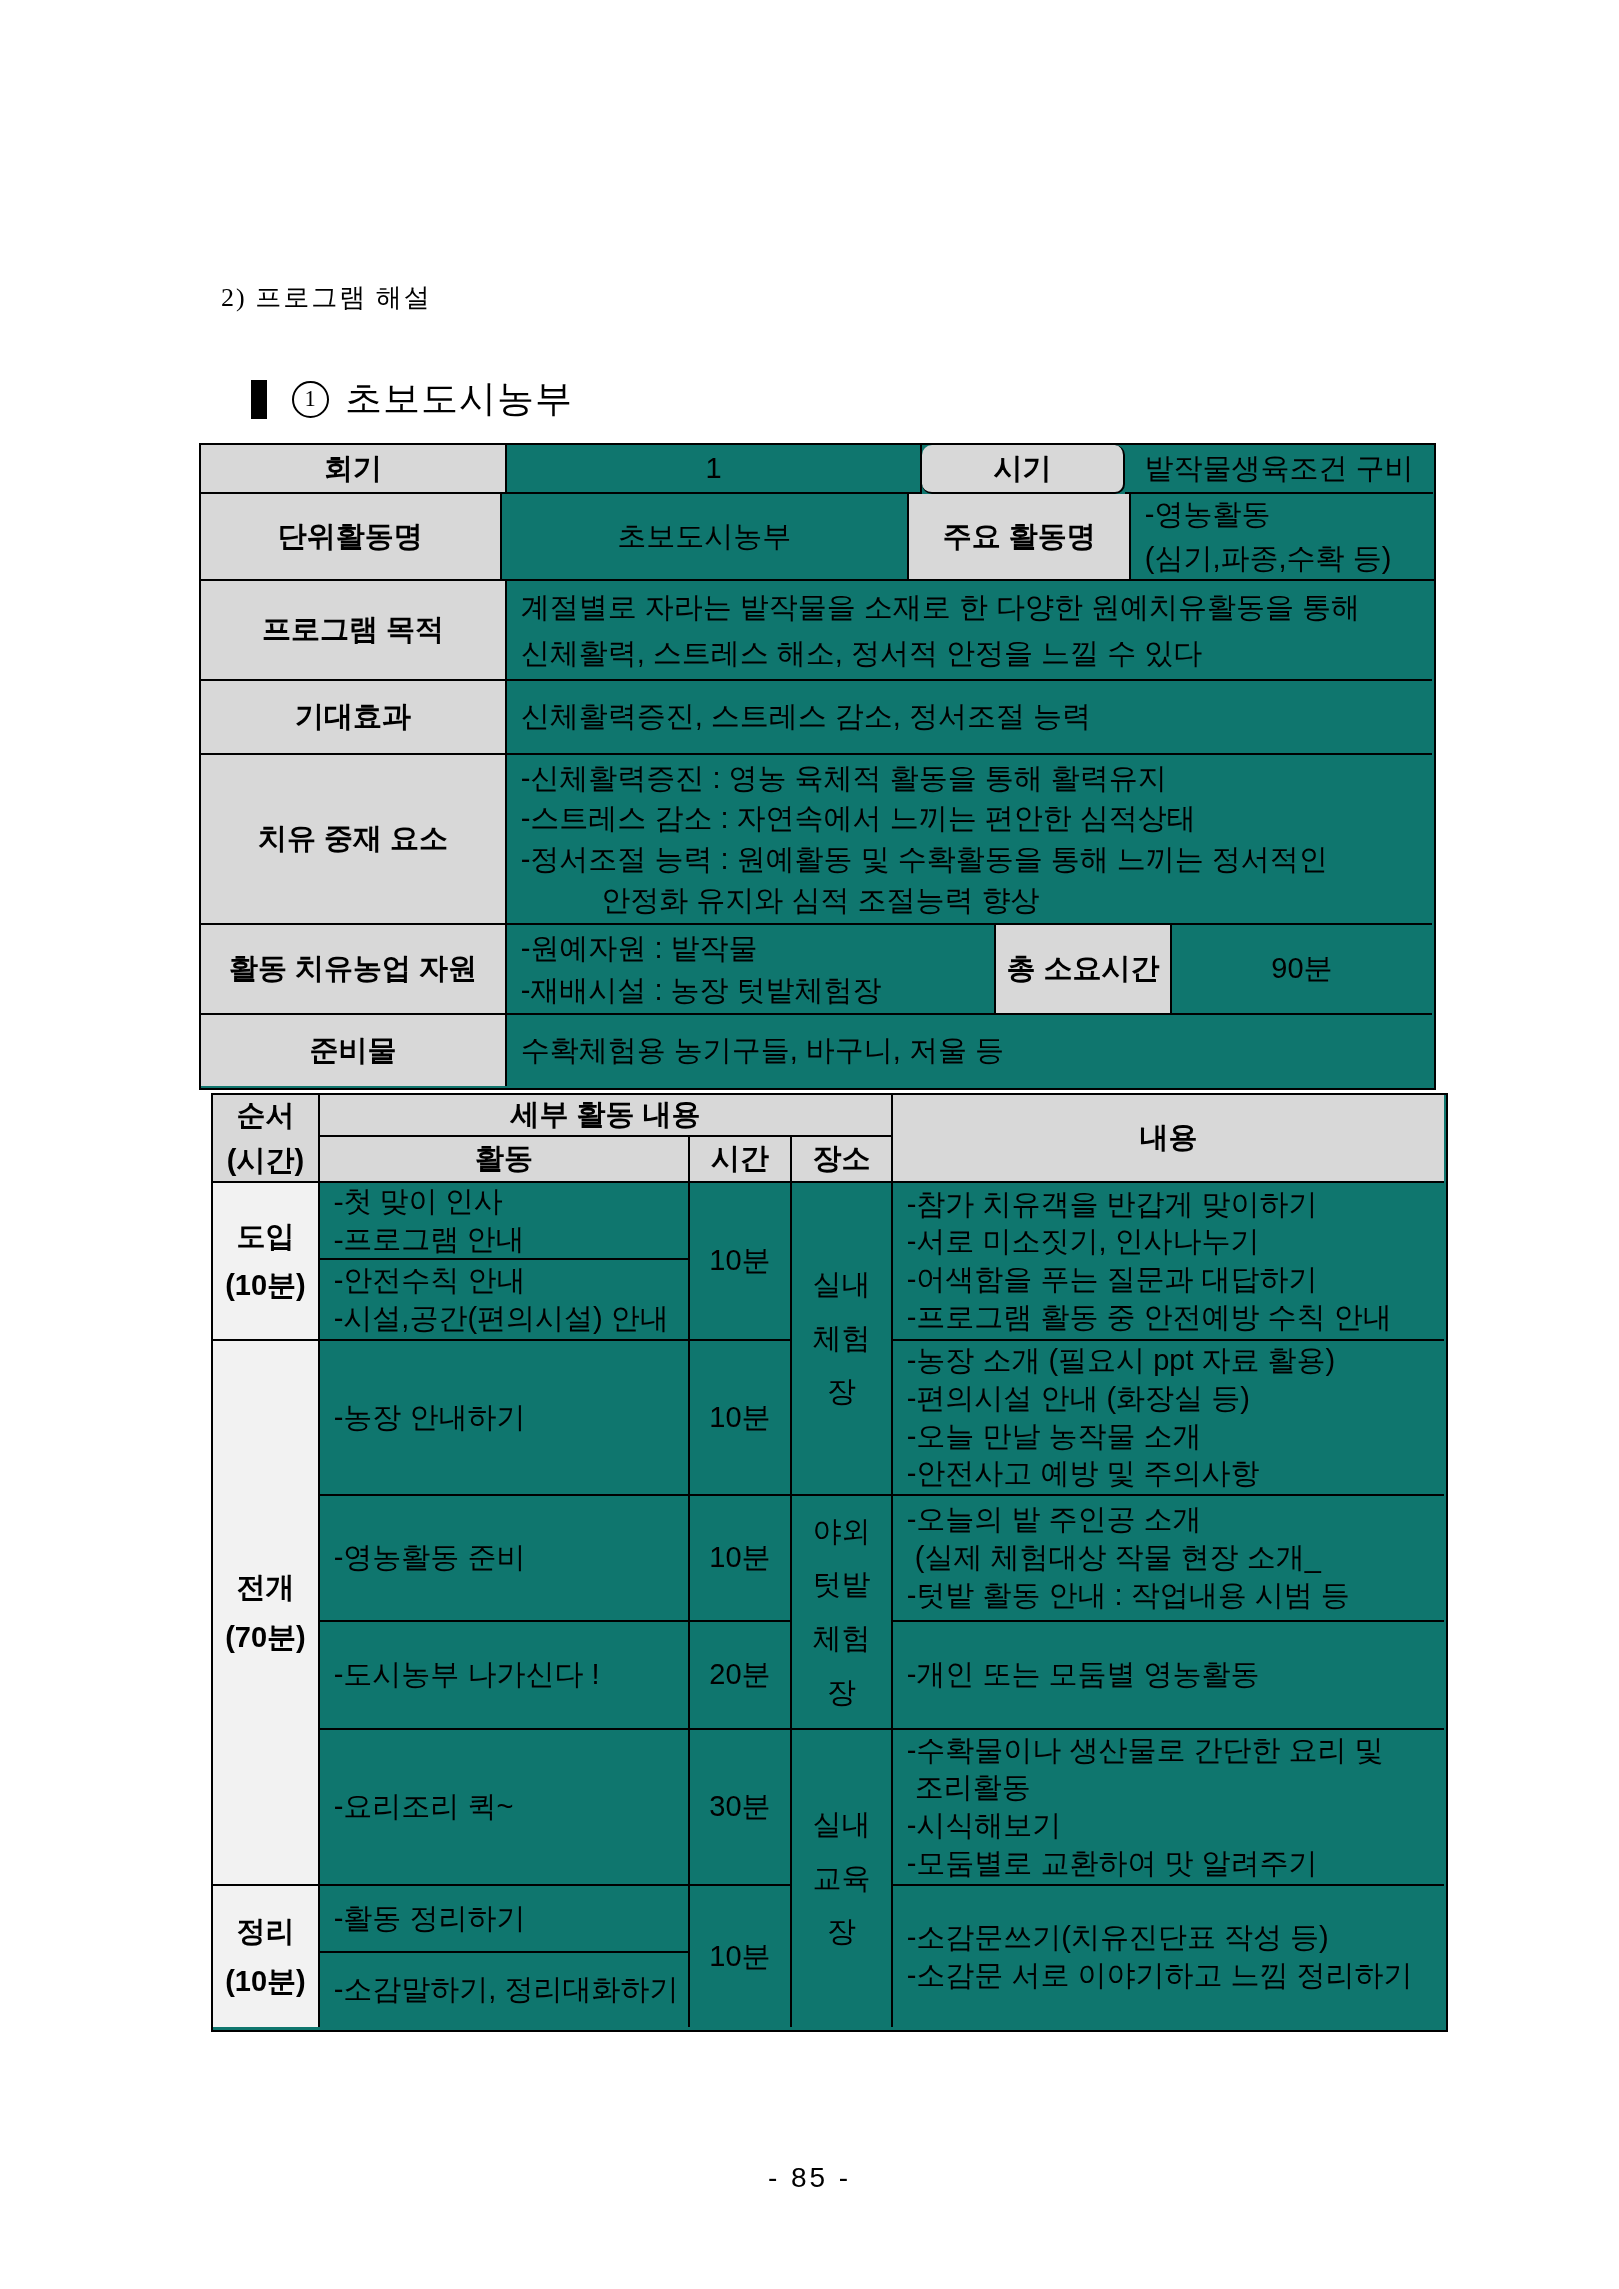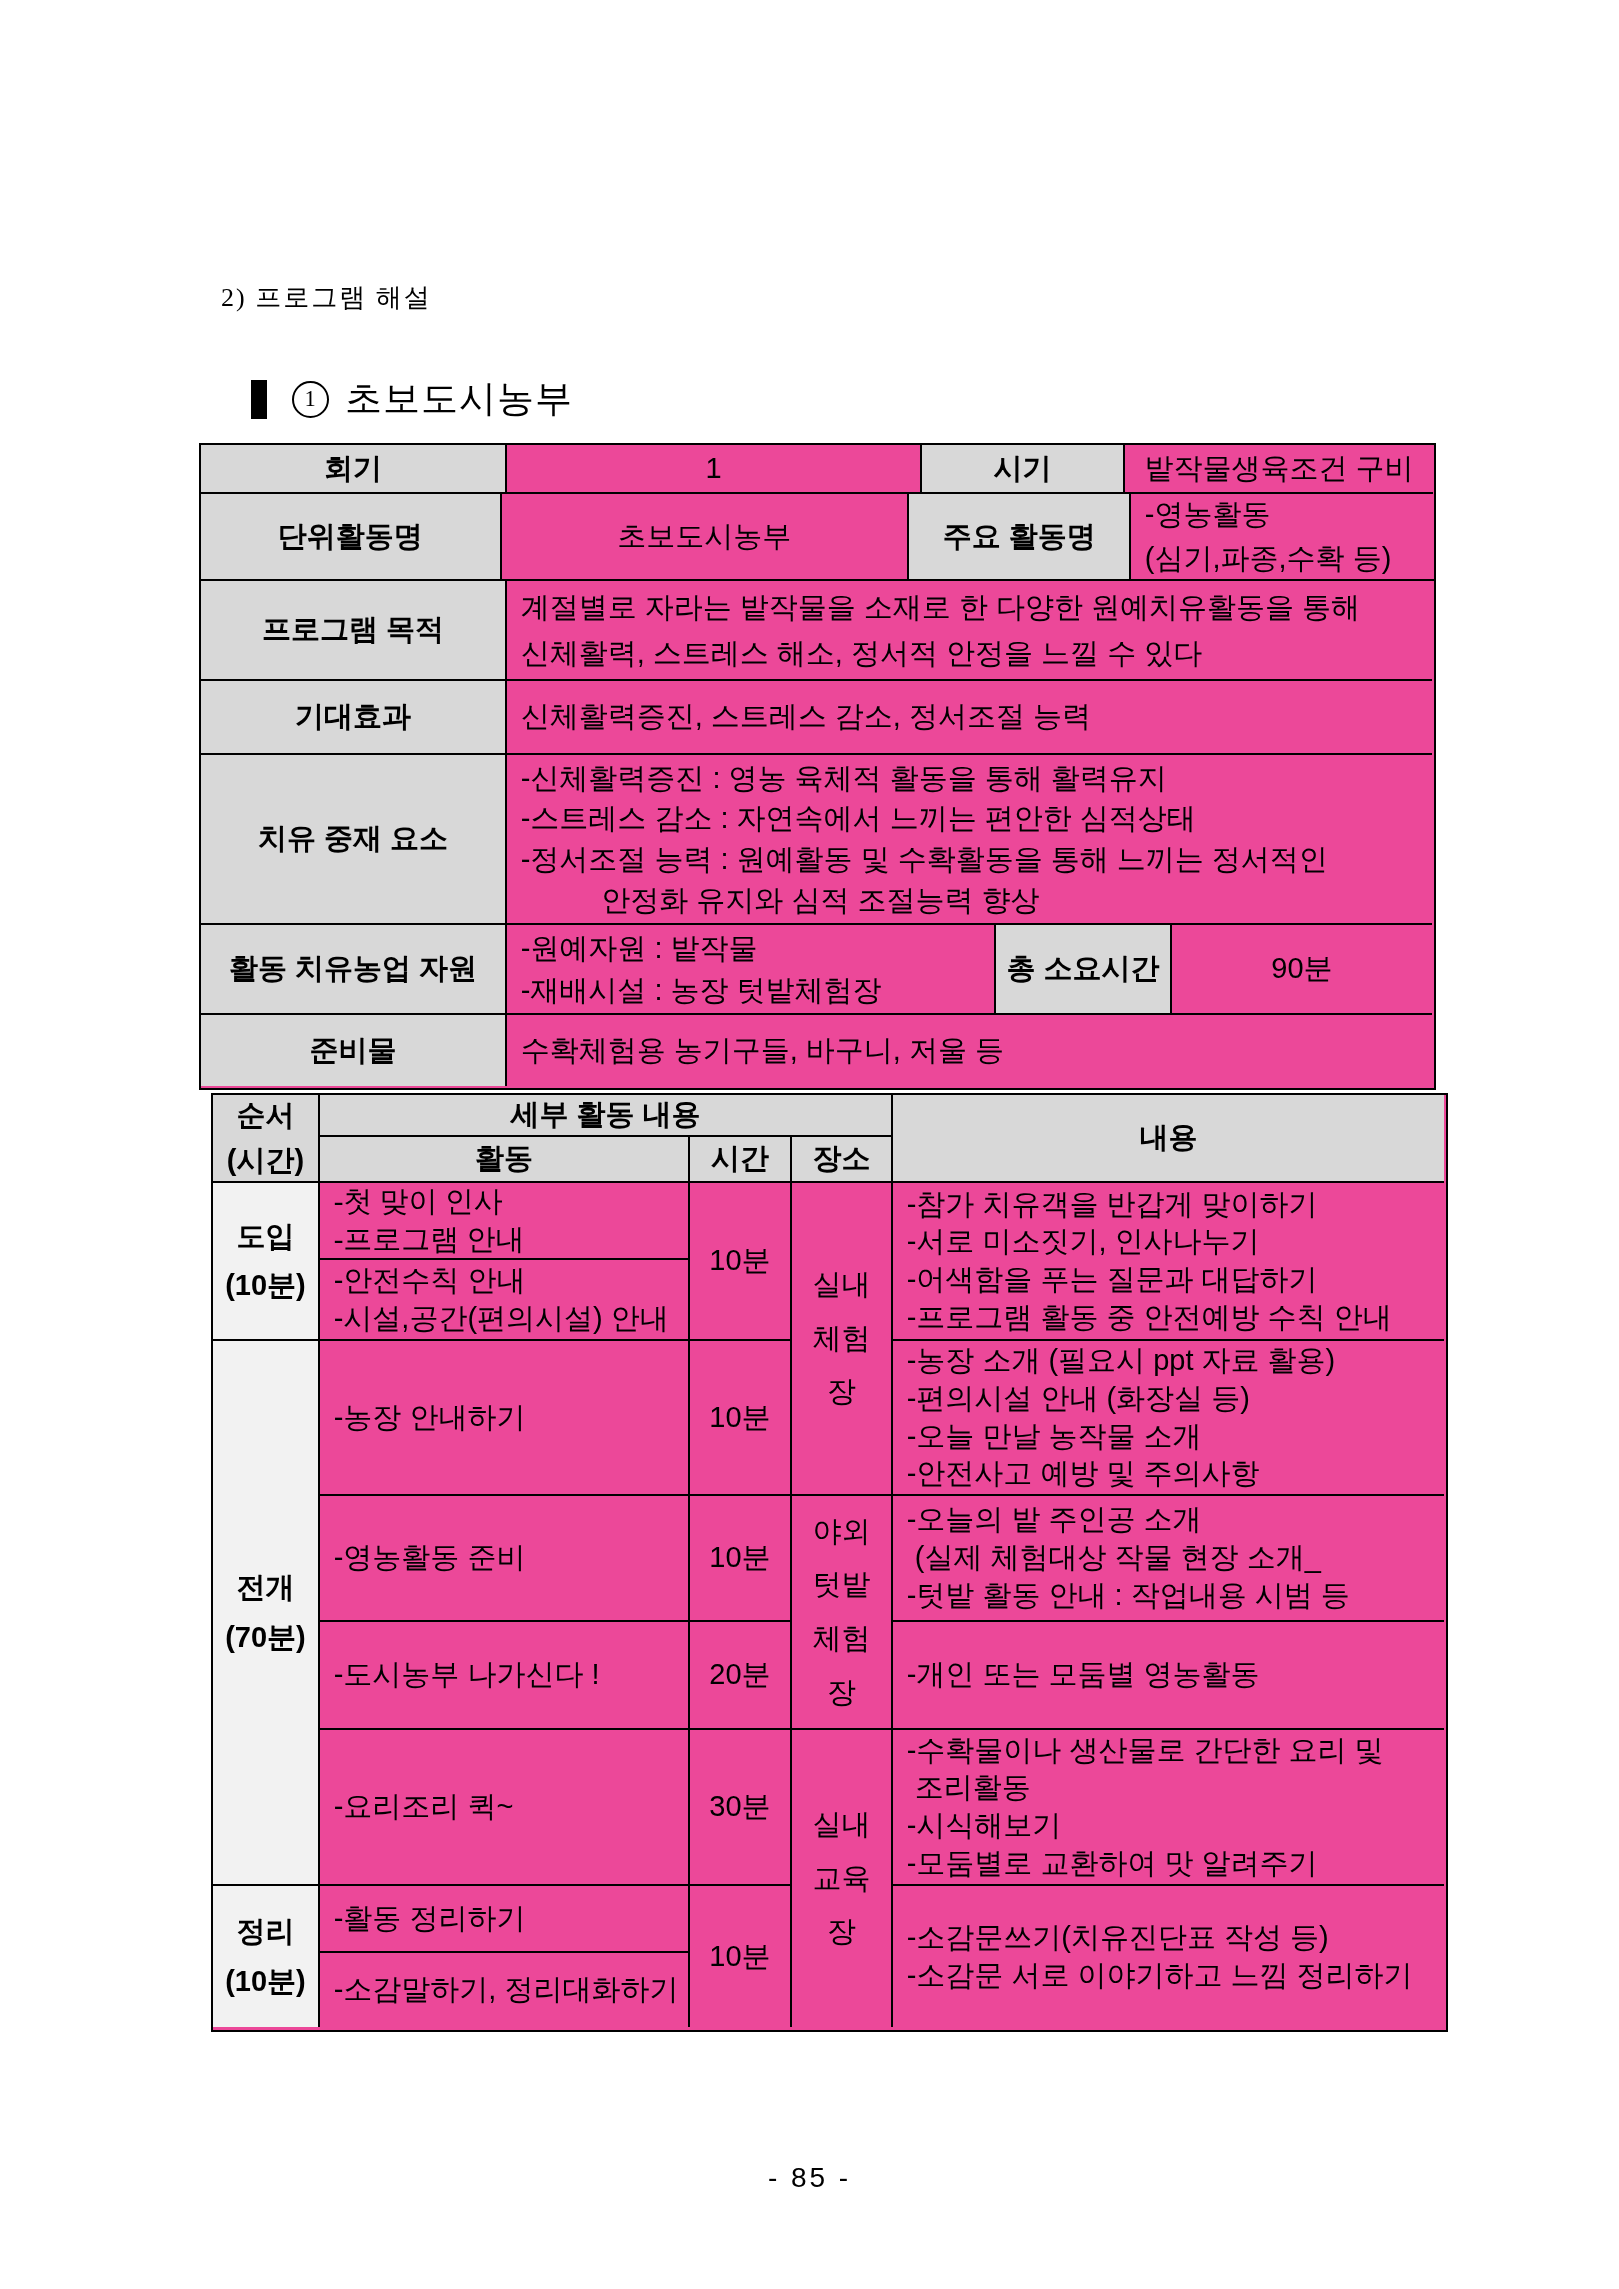--- a/index.html
+++ b/index.html
@@ -10,21 +10,21 @@
   .sec-title{position:absolute;left:221px;top:280px;
              font-family:"Liberation Serif", serif;font-size:26px;letter-spacing:2px;}
   .sub-title{position:absolute;left:251px;top:374px;display:flex;align-items:center;
              font-family:"Liberation Serif", serif;font-size:37px;letter-spacing:1px;}
   .bullet-bar{display:inline-block;width:15.7px;height:39px;background:#000;margin-right:25.5px;}
   .circ-num{display:inline-flex;align-items:center;justify-content:center;
             width:33px;height:33px;border:2px solid #000;border-radius:50%;
             font-size:22.5px;margin-right:15.7px;font-family:"Liberation Serif", serif;}
 
   
-  .tbl{position:absolute;box-sizing:border-box;border:2.9px solid #000;background:#ec4899;}
+  .tbl{position:absolute;box-sizing:border-box;border:2.9px solid #000;background:#0f766e;}
   .cell{box-sizing:border-box;border-right:2px solid #000;border-bottom:2px solid #000;
         display:flex;align-items:center;overflow:hidden;font-size:29px;line-height:1.3;}
   .nr{border-right:none;}
   .nb{border-bottom:none;}
   .gray{background:#d8d8d8;font-weight:bold;justify-content:center;text-align:center;}
   .lite{background:#f2f2f2;font-weight:bold;justify-content:center;text-align:center;}
   .center{justify-content:center;text-align:center;}
   .left{padding-left:13.7px;padding-right:5.9px;}
   .pre{white-space:pre-wrap;}
 
@@ -54,21 +54,21 @@
     <span class="bullet-bar"></span>
     <span class="circ-num">1</span>
     <span>초보도시농부</span>
   </div>
 
   <div id="info-table" class="tbl">
 
     <div class="t1row" style="height:49px;">
       <div class="cell gray" style="width:306px;">회기</div>
       <div class="cell center" style="width:415px;">1</div>
-      <div class="cell gray" style="width:203px;">시기</div>
+      <div class="cell gray" style="width:203px;border-radius:10px;">시기</div>
       <div class="cell center nr" style="width:308px;">밭작물생육조건 구비</div>
     </div>
 
     <div class="t1row" style="height:87px;">
       <div class="cell gray" style="width:306px;">단위활동명</div>
       <div class="cell center" style="width:415px;">초보도시농부</div>
       <div class="cell gray" style="width:226px;">주요 활동명</div>
       <div class="cell left pre nr" style="width:308px;line-height:1.5;">-영농활동
 (심기,파종,수확 등)</div>
     </div>

